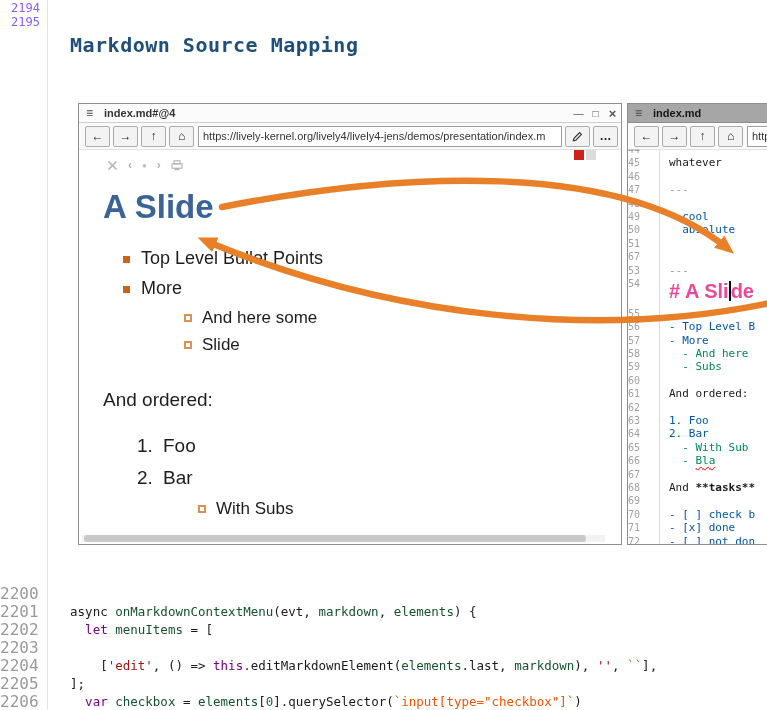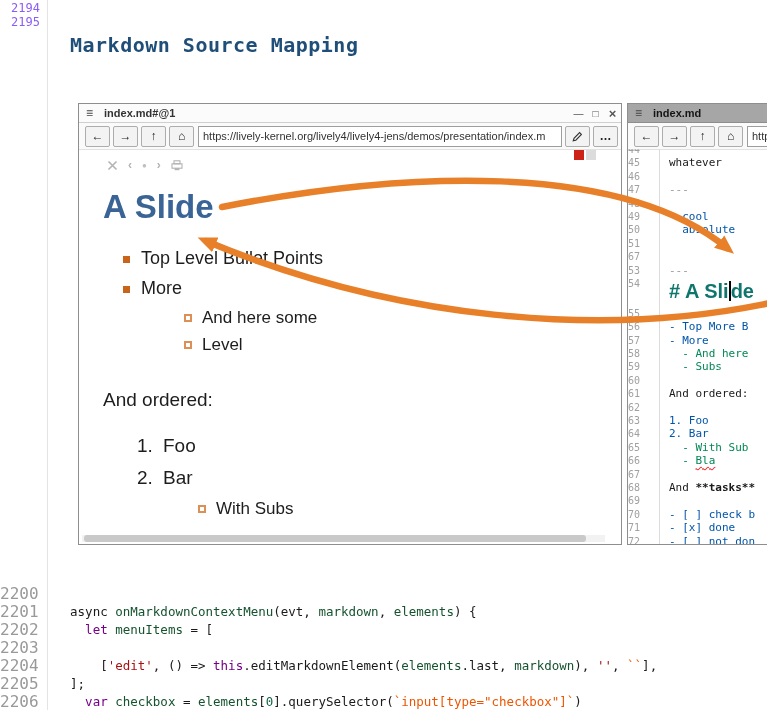--- a/index.html
+++ b/index.html
@@ -55,21 +55,21 @@
   
   .mdlines{position:absolute;top:45px;left:0;right:0;bottom:0;overflow:hidden}
   .md-row{display:flex;height:13.4px}
   .md-row:first-child{margin-top:-6px}
   .md-row.big{height:30px}
   .md-num{flex:none;width:26px;padding-right:5px;color:#a0a0a0;
     font:10px/13.4px "DejaVu Sans Mono",monospace;border-right:1px solid #dcdcdc}
   .md-code{padding-left:9px;font:11px/13.4px "DejaVu Sans Mono",monospace;white-space:pre;color:#1a1a1a}
   .md-t{color:#1a1a1a}.md-hr{color:#9a9a9a}.md-l1{color:#0055aa}.md-l2{color:#008855}
   .md-strong{color:#1a1a1a;font-weight:bold}
-  .md-h{font:bold 20px/28px "Liberation Sans",sans-serif;color:#0f766e}
+  .md-h{font:bold 20px/28px "Liberation Sans",sans-serif;color:#ec4899}
   .caret{display:inline-block;width:2px;height:20px;background:#000;vertical-align:-3px}
   .misspell{text-decoration:underline wavy #e33;text-underline-offset:2px}
   
   .codeblock{position:absolute;left:0;top:585px;right:0}
   .codeline{display:flex;height:18px;font:12.5px/18px "DejaVu Sans Mono",monospace}
   .cl-num{flex:none;width:40px;text-align:left;color:#999;font-size:16px}
   .cl-code{padding-left:15px;white-space:pre;color:#1a1a1a}
   .kw{color:#770088}.var2{color:#14532d}.str{color:#aa1111}.str2{color:#ee5500}.num{color:#116644}
   
   .arrows{position:absolute;left:0;top:0;pointer-events:none;z-index:50}
@@ -82,21 +82,21 @@
   <div class="gnum" style="top:1px">2194</div>
   <div class="gnum" style="top:15px">2195</div>
 </div>
 <div class="gutter-sep"></div>
 
 <h1 class="page-title">Markdown Source Mapping</h1>
 
 <div class="window win-left">
   <div class="titlebar">
     <span class="burger">≡</span>
-    <span class="wtitle">index.md#@1</span>
+    <span class="wtitle">index.md#@4</span>
     <span class="wctrls">
       <span>—</span>
       <span>□</span>
       <span class="close">×</span>
     </span>
   </div>
   <div class="navbar">
     <span class="nbtn">←</span>
     <span class="nbtn">→</span>
     <span class="nbtn">↑</span>
@@ -132,21 +132,21 @@
         <div class="b-row">
           <span class="sq"></span>
           <span>More</span>
         </div>
         <div class="b-row sub">
           <span class="sq"></span>
           <span>And here some</span>
         </div>
         <div class="b-row sub">
           <span class="sq"></span>
-          <span>Level</span>
+          <span>Slide</span>
         </div>
       </div>
     <div class="ordered-intro">And ordered:</div>
     <div class="olist" id="slide-ordered">
         <div class="o-row">
           <span class="o-num">1.</span>
           <span>Foo</span>
         </div>
         <div class="o-row">
           <span class="o-num">2.</span>
@@ -221,21 +221,21 @@
       <div class="md-row big">
         <div class="md-num">54</div>
         <div class="md-code"><span class="md-h"># A Sli</span><span class="caret"></span><span class="md-h">de</span></div>
       </div>
       <div class="md-row">
         <div class="md-num">55</div>
         <div class="md-code"></div>
       </div>
       <div class="md-row">
         <div class="md-num">56</div>
-        <div class="md-code"><span class="md-l1">- Top More B</span></div>
+        <div class="md-code"><span class="md-l1">- Top Level B</span></div>
       </div>
       <div class="md-row">
         <div class="md-num">57</div>
         <div class="md-code"><span class="md-l1">- More</span></div>
       </div>
       <div class="md-row">
         <div class="md-num">58</div>
         <div class="md-code"><span class="md-l2">  - And here</span></div>
       </div>
       <div class="md-row">

